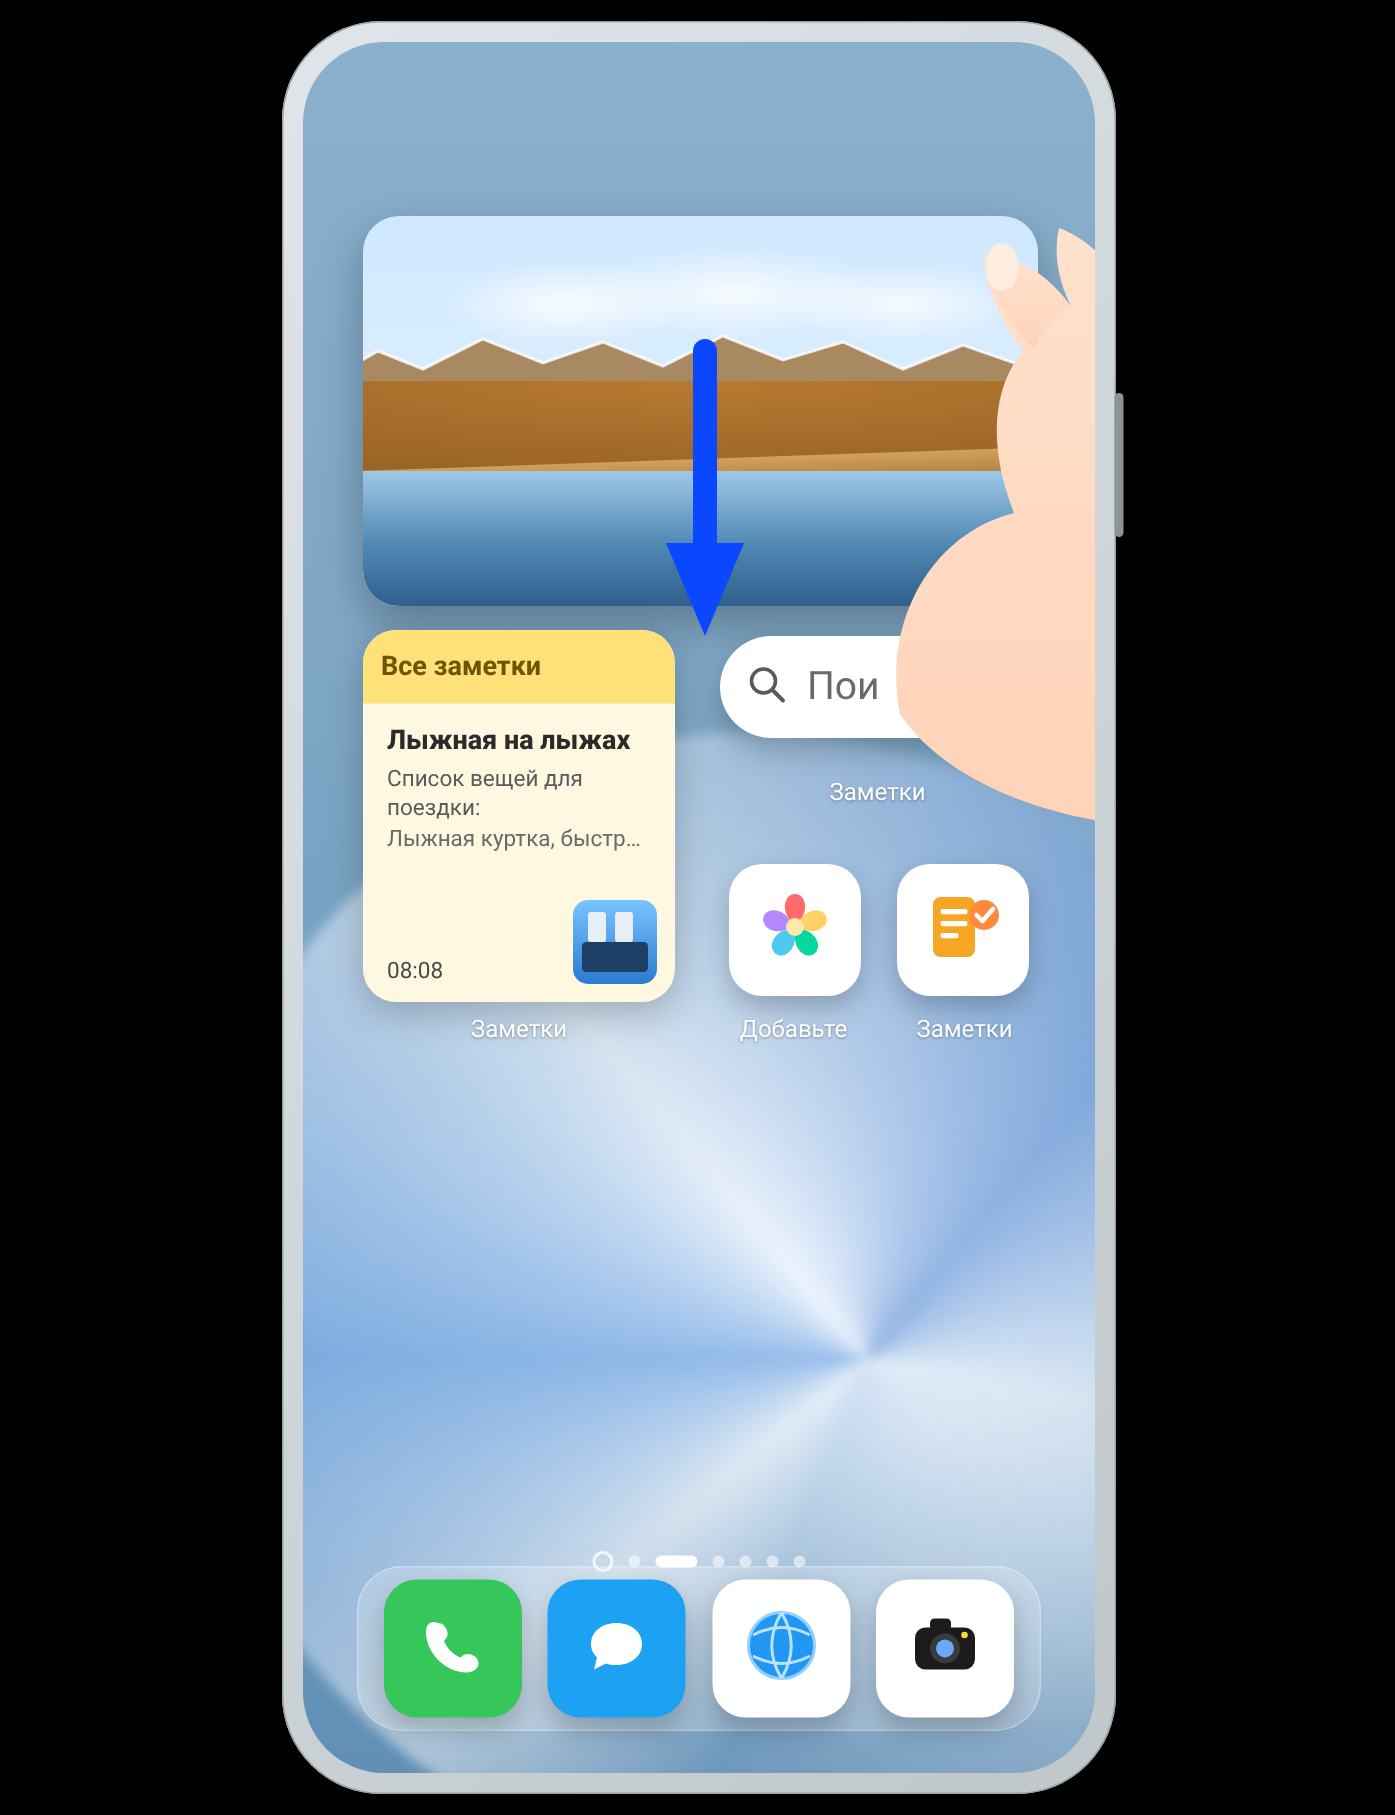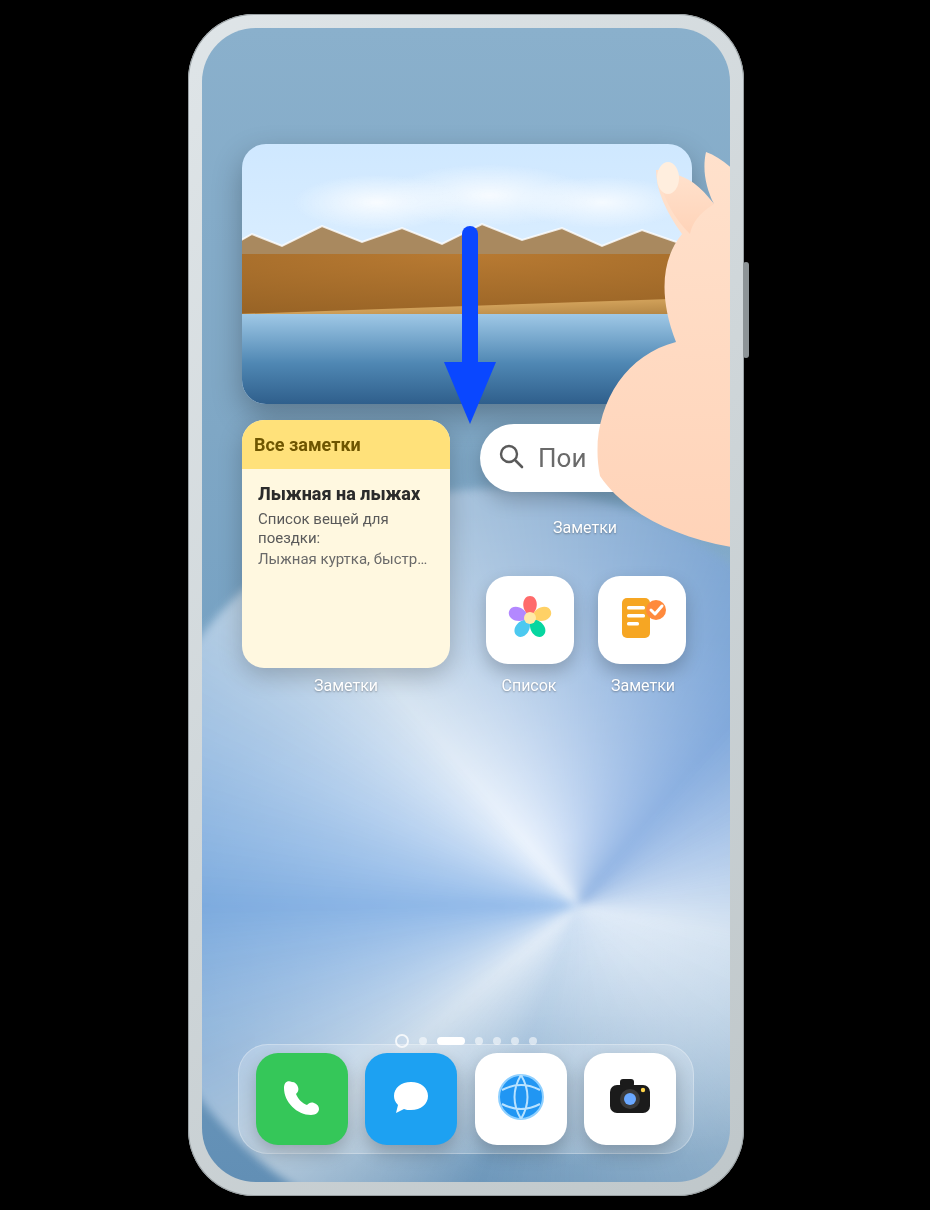--- a/index.html
+++ b/index.html
@@ -139,20 +139,24 @@
         <div class="shore"></div>
         <div class="river"></div>
       </div>
 
       <div class="notes-widget">
         <div class="hdr">Все заметки</div>
         <div class="body">
           <div class="title">Лыжная на лыжах</div>
           <div class="line1">Список вещей для поездки:</div>
           <div class="line2">Лыжная куртка, быстрос…</div>
+        </div>
+        <div class="foot">
+          <span class="time">08:08</span>
+          <span class="thumb"></span>
         </div>
       </div>
       <div class="wlabel label-notes">Заметки</div>
 
       <div class="search">
         <span>
           <svg width="26" height="26" viewBox="0 0 26 26">
             <circle cx="11" cy="11" r="8" fill="none" stroke="#5a5a5a" stroke-width="2.4"></circle>
             <line x1="17.5" y1="17.5" x2="24" y2="24" stroke="#5a5a5a" stroke-width="2.6" stroke-linecap="round"></line>
           </svg>
@@ -168,21 +172,21 @@
               <path d="M0,-22 C8,-22 10,-8 0,-2 C-10,-8 -8,-22 0,-22 Z" fill="#ff6b6b"></path>
               <path d="M0,-22 C8,-22 10,-8 0,-2 C-10,-8 -8,-22 0,-22 Z" fill="#ffd166" transform="rotate(72)"></path>
               <path d="M0,-22 C8,-22 10,-8 0,-2 C-10,-8 -8,-22 0,-22 Z" fill="#06d6a0" transform="rotate(144)"></path>
               <path d="M0,-22 C8,-22 10,-8 0,-2 C-10,-8 -8,-22 0,-22 Z" fill="#4cc9f0" transform="rotate(216)"></path>
               <path d="M0,-22 C8,-22 10,-8 0,-2 C-10,-8 -8,-22 0,-22 Z" fill="#b388ff" transform="rotate(288)"></path>
               <circle r="6" fill="#ffe9a8"></circle>
             </g>
           </svg>
         </span>
       </div>
-      <div class="wlabel label-gallery">Список</div>
+      <div class="wlabel label-gallery">Добавьте</div>
 
       <div class="app icon-notes2">
         <span>
           <svg width="56" height="56" viewBox="0 0 56 56">
             <rect x="8" y="8" width="28" height="40" rx="5" fill="#f6a623"></rect>
             <rect x="13" y="16" width="18" height="3.5" rx="1.5" fill="#fff"></rect>
             <rect x="13" y="24" width="18" height="3.5" rx="1.5" fill="#fff"></rect>
             <rect x="13" y="32" width="12" height="3.5" rx="1.5" fill="#fff"></rect>
             <circle cx="42" cy="20" r="10" fill="#ff8a3d"></circle>
             <path d="M37 20 l4 4 l7 -8" fill="none" stroke="#fff" stroke-width="3" stroke-linecap="round" stroke-linejoin="round"></path>

